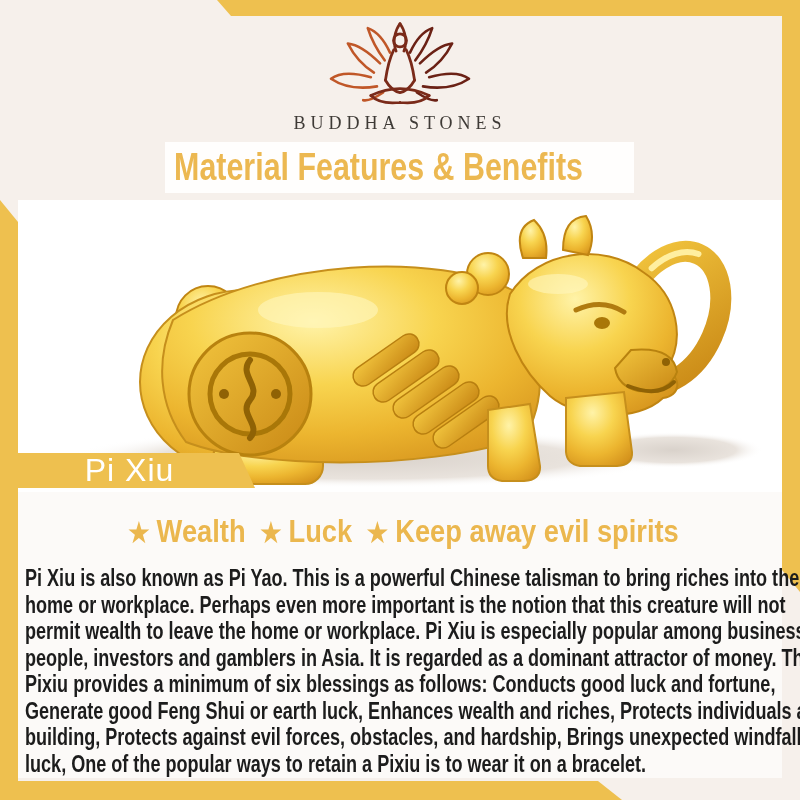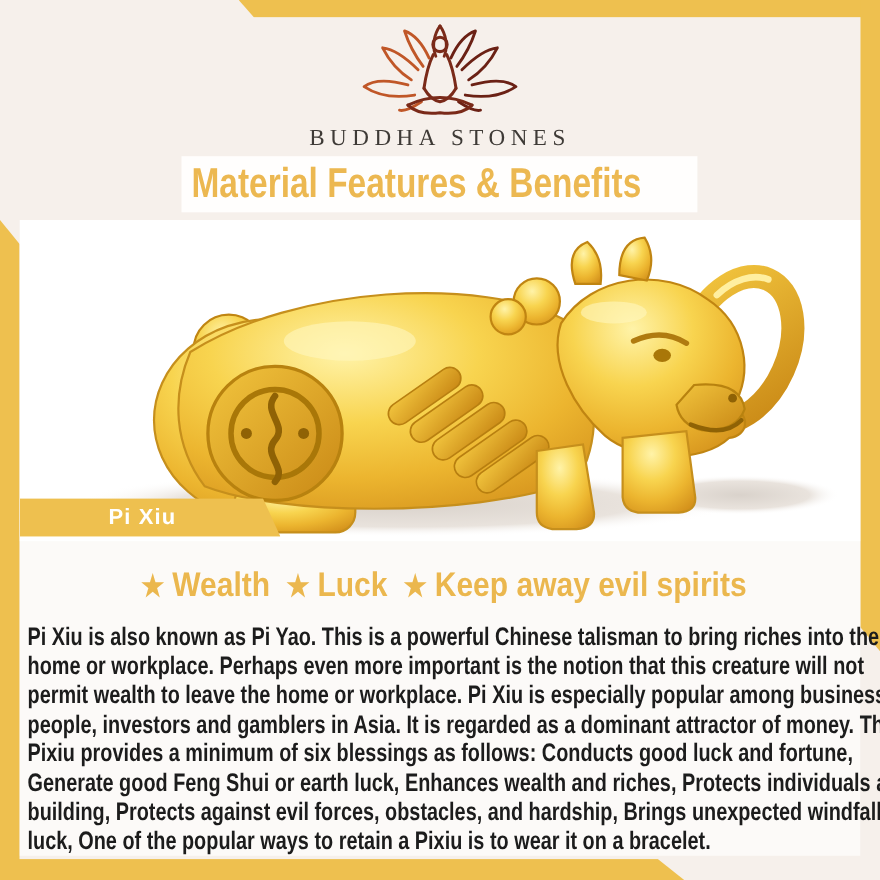--- a/index.html
+++ b/index.html
@@ -15,21 +15,21 @@
   .band-right{left:782px;top:0;width:18px;height:592px;
     clip-path:polygon(0 0,18px 0,18px 592px,0 570px);}
   .band-left{left:0;top:200px;width:18px;height:600px;
     clip-path:polygon(0 0,18px 22px,18px 600px,0 600px);}
   .band-bottom{left:0;top:781px;width:622px;height:19px;
     clip-path:polygon(0 0,598px 0,622px 19px,0 19px);}
   
   .logo{position:absolute;left:314px;top:22px;}
   .brand-name{
     position:absolute;left:0;top:113px;width:800px;text-align:center;
-    font-family:"Liberation Serif",serif;font-size:21px;letter-spacing:5px;
+    font-family:"Liberation Serif",serif;font-size:18px;letter-spacing:5px;
     color:var(--brand-text,#3E3A36);
   }
   .banner{
     position:absolute;left:165px;top:142px;width:469px;height:51px;
     background:#FFFEFD;display:flex;align-items:center;justify-content:flex-end;
   }
   .banner-title{
     font-size:38px;font-weight:bold;color:var(--heading-gold,#ECB851);
     white-space:nowrap;transform:scaleX(0.80);letter-spacing:0px;
   }
@@ -39,21 +39,21 @@
     background:var(--card-bg,#FCFAF8);
   }
   .photo{position:absolute;left:0;top:0;width:764px;height:292px;background:#fff;overflow:hidden;}
   .ribbon{
     position:absolute;left:0;top:253px;width:237px;height:35px;
     background:var(--accent-gold,#EEC04F);
     clip-path:polygon(0 0,221px 0,237px 35px,0 35px);
     display:flex;align-items:center;justify-content:center;
   }
   .ribbon-label{
-    color:var(--ribbon-text,#FFFFFF);font-size:20px;font-weight:bold;
+    color:var(--ribbon-text,#FFFFFF);font-size:32px;font-weight:normal;
     padding-right:14px;letter-spacing:1px;
   }
   .tagline{
     position:absolute;left:0;top:314px;width:764px;text-align:center;
     font-size:31px;font-weight:bold;color:var(--tagline-gold,#EBB74E);
     white-space:nowrap;transform:scaleX(0.88);
   }
   .tagline .star{font-size:27px;padding:0 8px;}
   .desc{
     position:absolute;left:7px;top:365px;width:965px;

